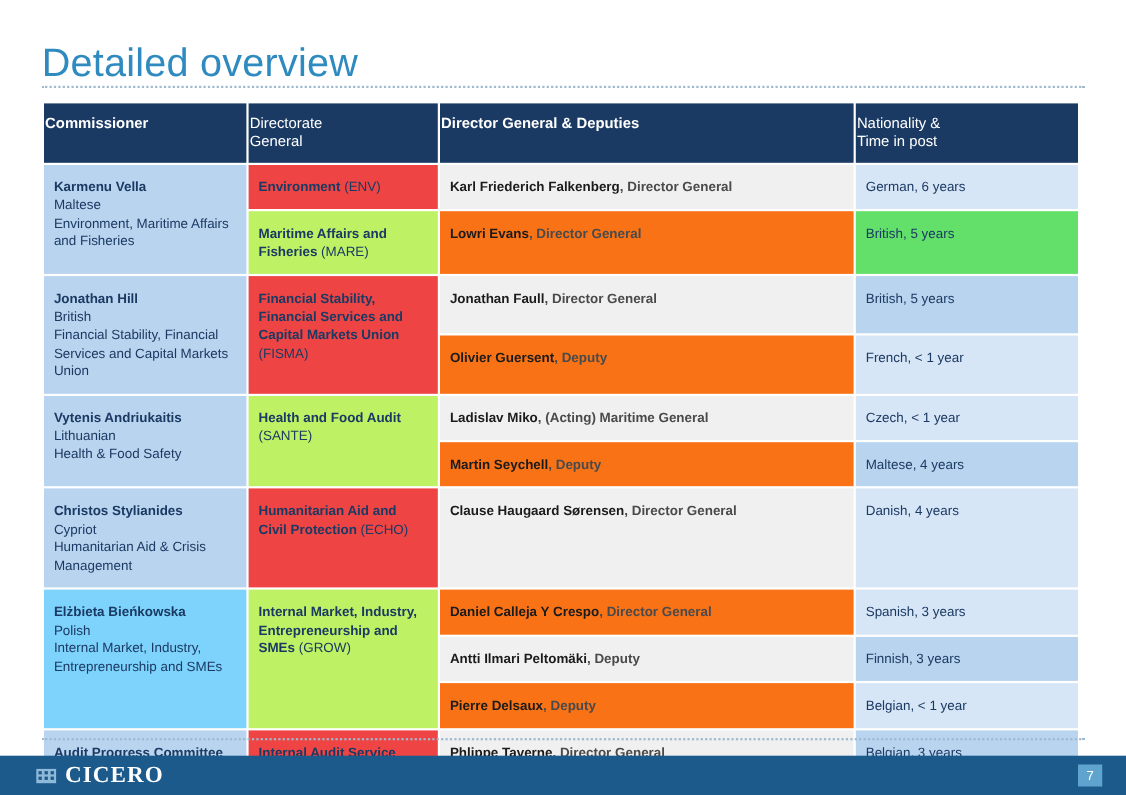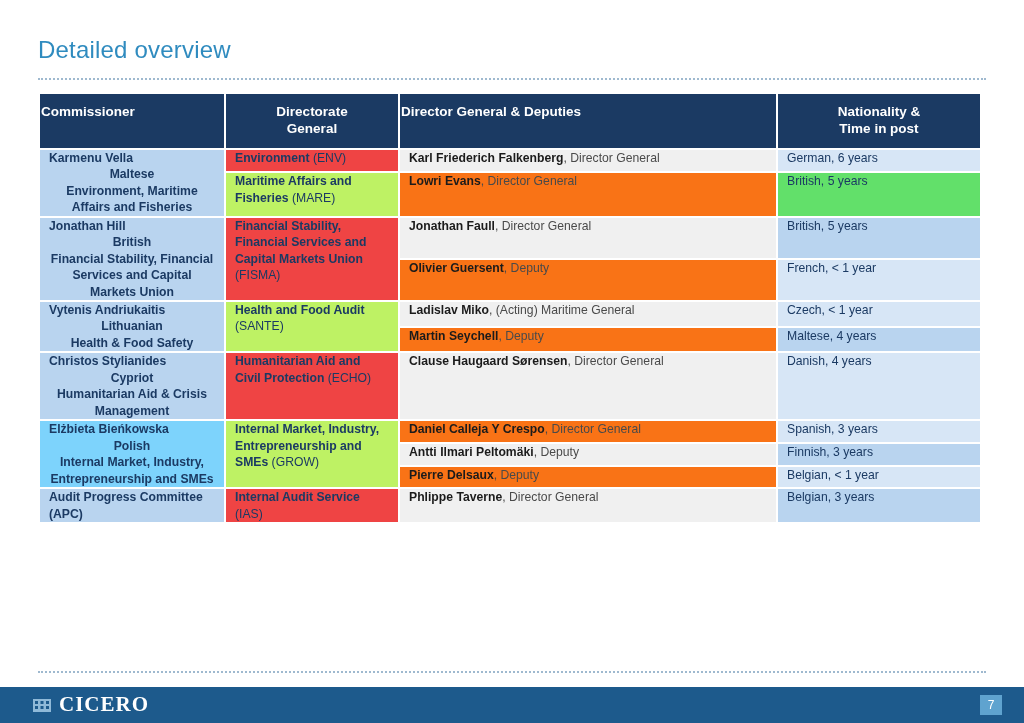--- a/index.html
+++ b/index.html
@@ -15,21 +15,21 @@
     position: relative;
   }
   .slide {
     position: absolute;
     inset: 0;
   }
   .title {
     position: absolute;
     left: 38px;
     top: 36px;
-    font-size: 24px;
+    font-size: 36px;
     color: #2f8bbf;
     font-weight: 400;
     letter-spacing: 0.2px;
   }
   .rule-top {
     position: absolute;
     left: 38px;
     right: 38px;
     top: 78px;
     height: 2px;
@@ -100,49 +100,48 @@
     color: #ffffff;
     font-size: 13.5px;
     text-align: left;
     padding: 10px 1px;
     vertical-align: top;
     font-weight: bold;
     line-height: 1.25;
   }
   table.grid td {
     font-size: 12.2px;
-    padding: 0 9px;
+    padding: 12px 9px;
     vertical-align: top;
     line-height: 1.35;
     color: #1b3a63;
   }
   .c-comm      { background: #b9d4ef; }
   .c-dg-dark   { background: #bef264; }
   .c-dg-light  { background: #ef4444; }
   .c-dgd       { background: #f0f0f0; }
   .c-dgd-alt   { background: #f97316; }
   .c-nat       { background: #b9d4ef; }
   .c-nat-alt   { background: #d7e6f6; }
   .hl-green    { background: #62e06a; }
   .hl-green-soft { background: #7dd3fc; }
 
   .name {
     font-weight: bold;
     display: block;
   }
   .sub {
     display: block;
-    font-weight: bold;
-    text-align: center;
+    font-weight: normal;
   }
   .acronym {
     font-weight: normal;
   }
   .role {
-    font-weight: normal;
+    font-weight: bold;
     color: #4a4a4a;
   }
   .strong {
     font-weight: bold;
     color: #1b1b1b;
   }
   .dg-label {
     font-weight: bold;
   }
   col.w1 { width: 184px; }

